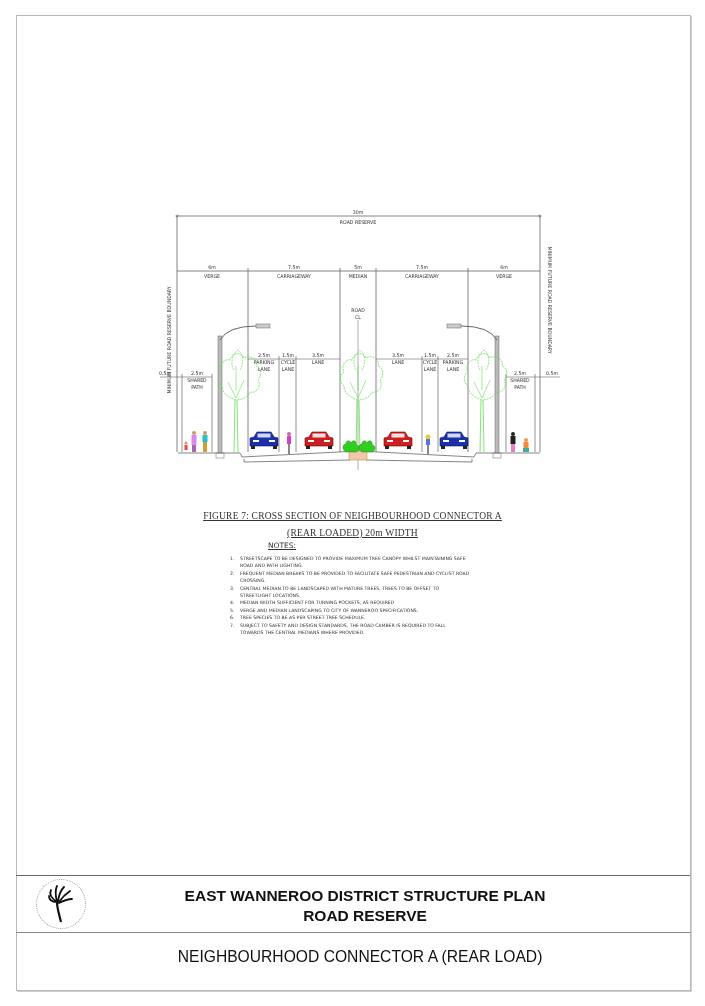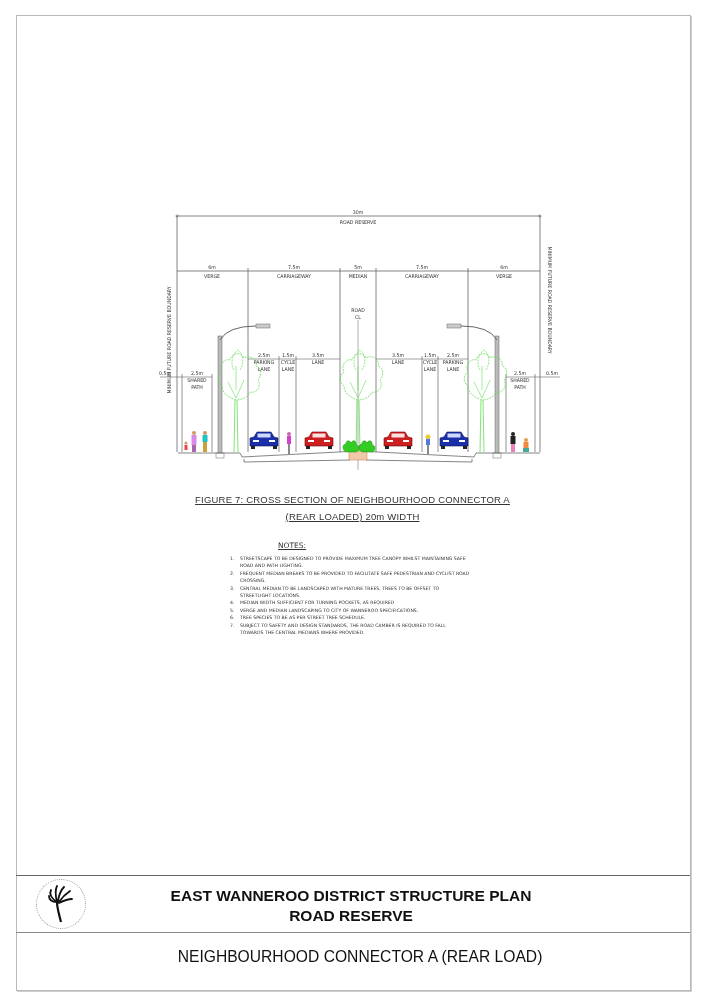--- a/index.html
+++ b/index.html
@@ -1,28 +1,28 @@
 <!DOCTYPE html>
 <html><head>
 <meta charset="utf-8">
 <style>
   html, body { margin:0; padding:0; background:#ffffff; }
   body { width:705px; height:1006px; position:relative; overflow:hidden; font-family:"Liberation Sans", sans-serif; }
   .frame { position:absolute; left:16px; top:15px; width:673px; height:974px; border:1px solid #b8b8b8; box-shadow: 1px 1px 0 #cfcfcf; }
   .diagram { position:absolute; left:0; top:0; }
   .cad { font-family:"DejaVu Sans Condensed","DejaVu Sans", sans-serif; fill:#333; }
-  .fig-title { position:absolute; left:0; width:705px; text-align:center; font-family:Liberation Sans, sans-serif; font-size:9.5px; color:#333; letter-spacing:0.2px; }
+  .fig-title { position:absolute; left:0; width:705px; text-align:center; font-family:Liberation Serif, serif; font-size:9.5px; color:#333; letter-spacing:0.2px;margin-top:17px; }
   .fig-title span { text-decoration:underline; }
-  .notes-head { position:absolute; left:246px; top:541px; font-family:"DejaVu Sans", sans-serif; font-size:7.5px; color:#333; text-decoration:underline;padding-left:32px; }
+  .notes-head { position:absolute; left:236px; top:541px; font-family:"DejaVu Sans", sans-serif; font-size:7.5px; color:#333; text-decoration:underline;padding-left:32px; }
   .notes { position:absolute; left:230px; top:555px; width:240px; margin:0; padding:0; list-style:none; font-family:"DejaVu Sans", sans-serif; font-size:4.6px; line-height:7.4px; color:#333; }
   .notes li { display:flex; }
   .notes .num { width:10px; flex:none; }
   .tb-line { position:absolute; left:16px; width:674px; height:0; border-top:1.5px solid #666; }
   .tb-line.light { border-top:1px solid #888; }
-  .tb-title { position:absolute; left:116px; width:470px; text-align:center; font-family:"Liberation Sans", sans-serif; font-weight:bold; font-size:15.5px; color:#111; line-height:19px; }
+  .tb-title { position:absolute; left:130px; width:470px; text-align:center; font-family:"Liberation Sans", sans-serif; font-weight:bold; font-size:15.5px; color:#111; line-height:19px; }
   .tb-sub { position:absolute; left:110px; width:500px; text-align:center; font-family:"Liberation Sans", sans-serif; font-size:17px; color:#111; transform:scaleX(0.92); }
   .logo { position:absolute; left:36px; top:879px; width:48px; height:48px; border-radius:50%; border:1px dotted #999; }
 </style>
 </head>
 <body>
 
 <div class="frame"></div>
 
 <svg class="diagram" width="705" height="480" viewBox="0 0 705 480">
   <defs>

